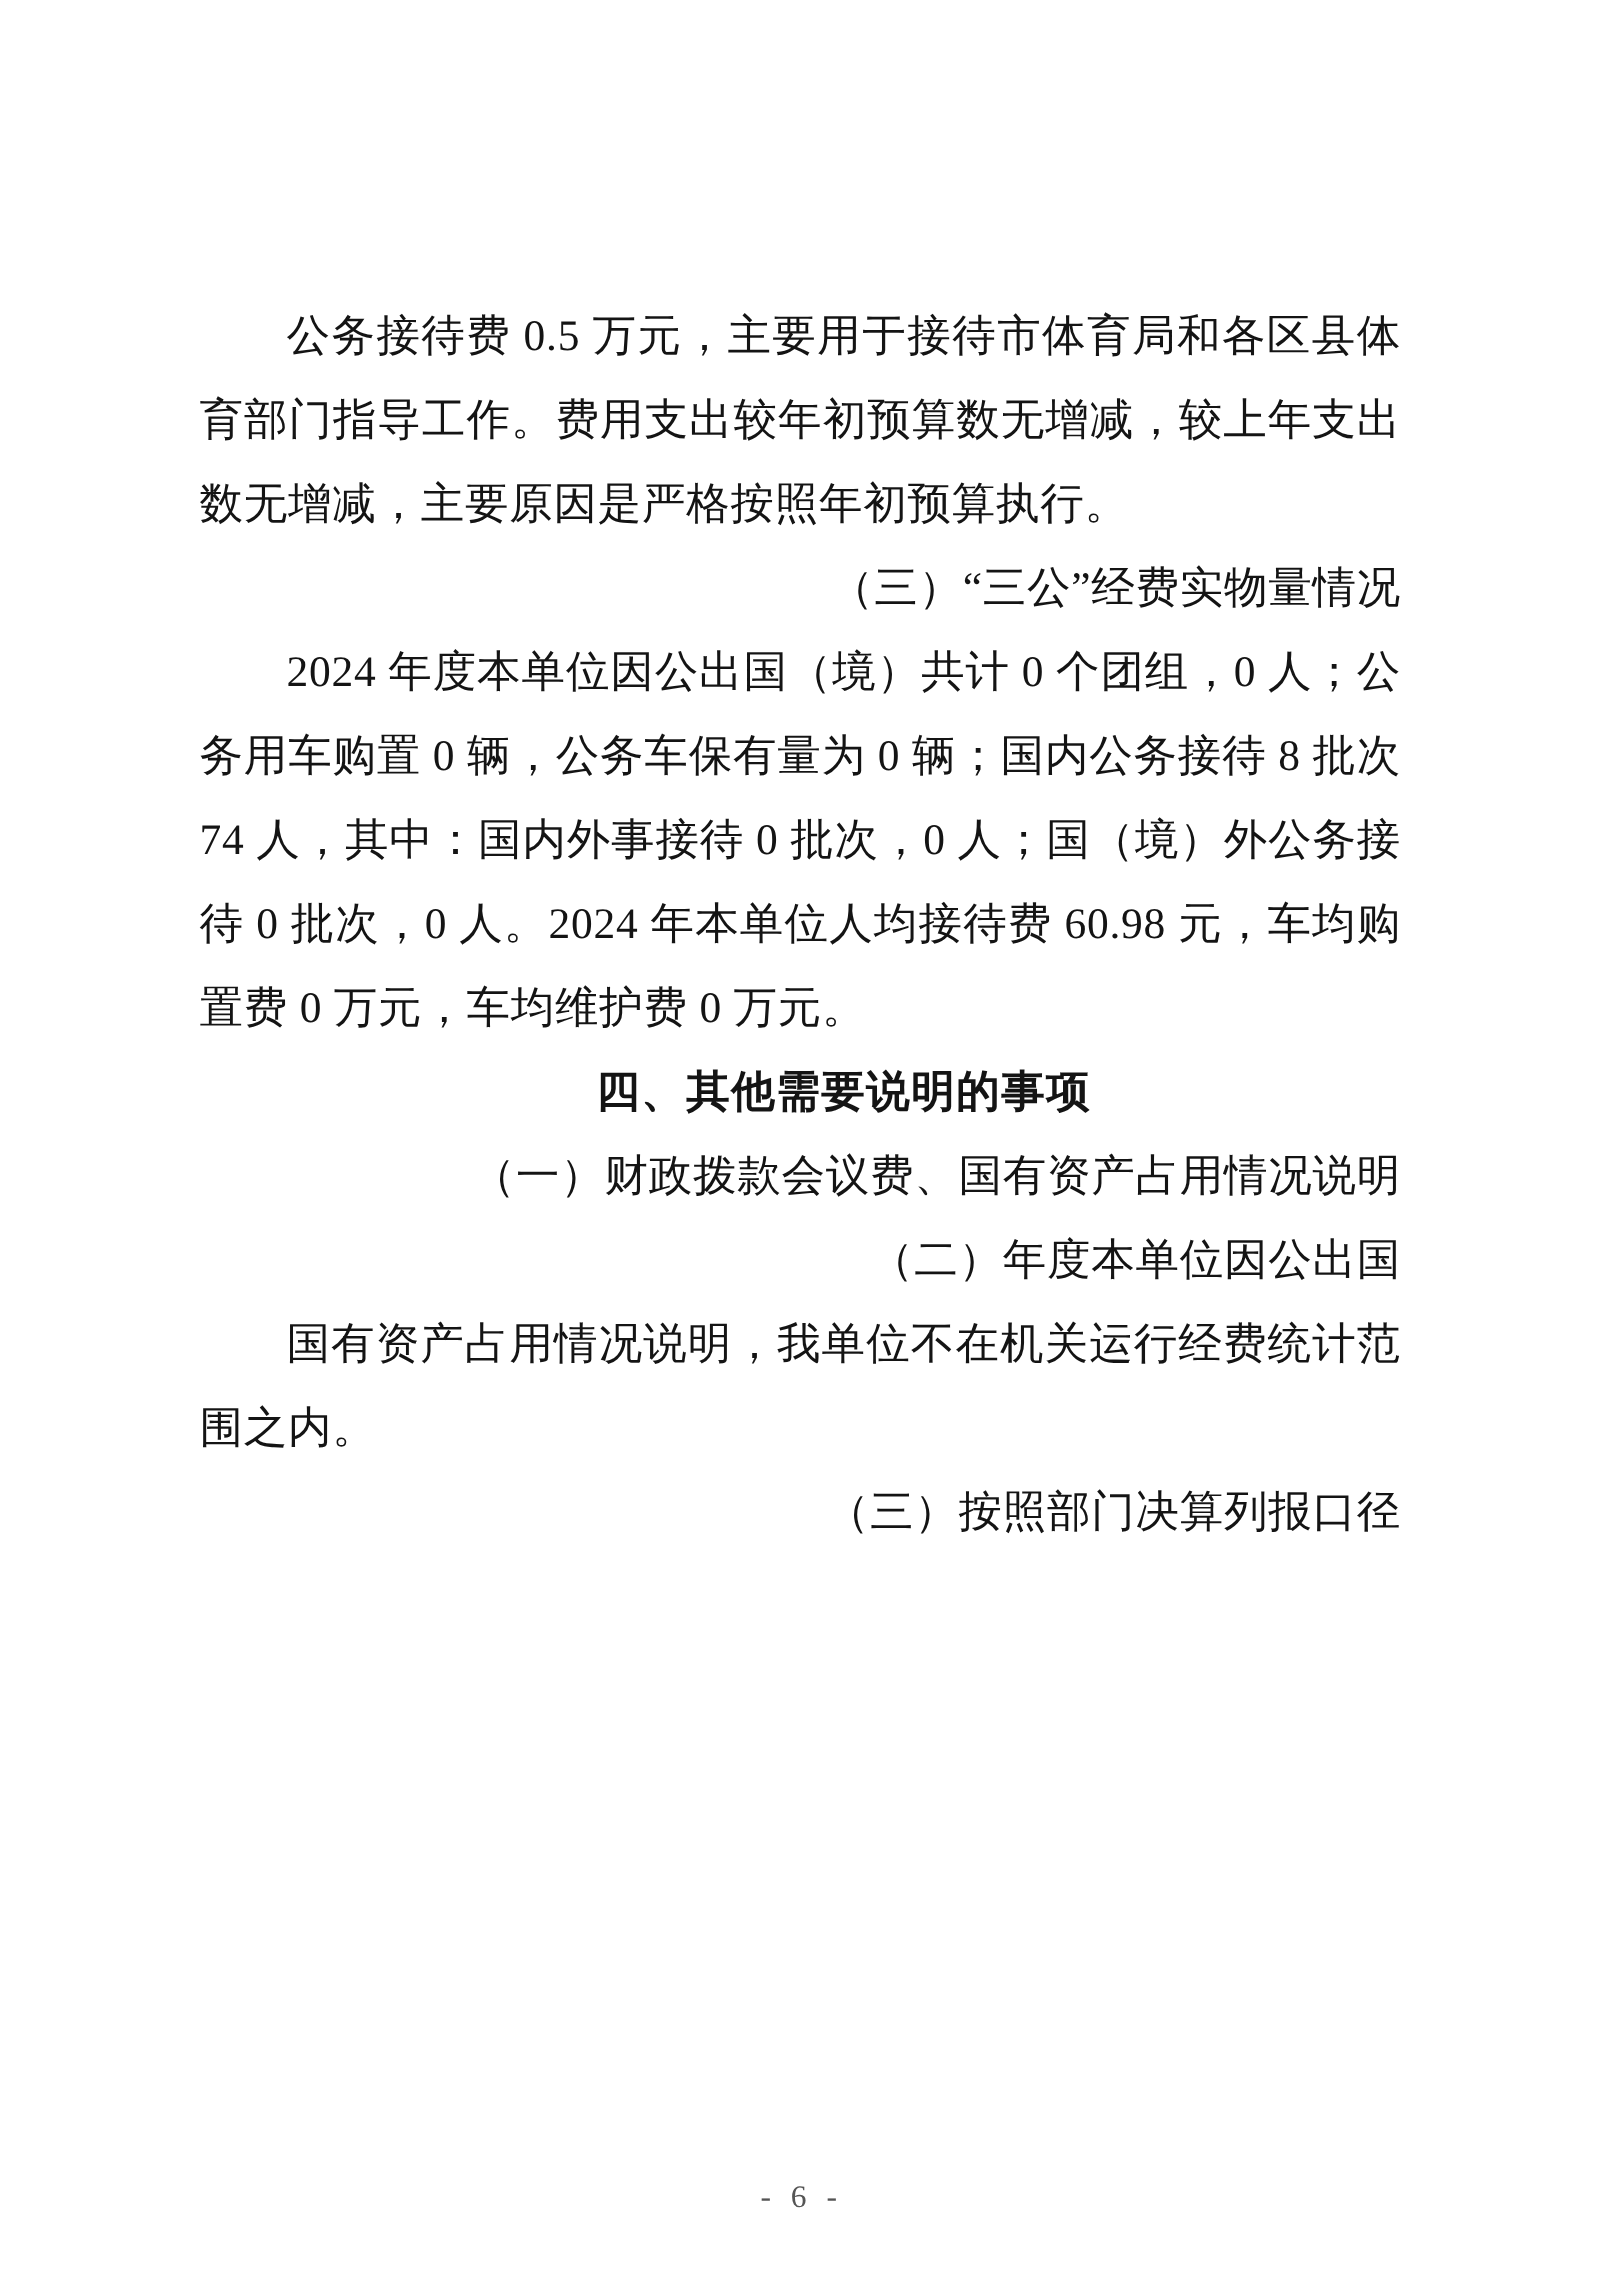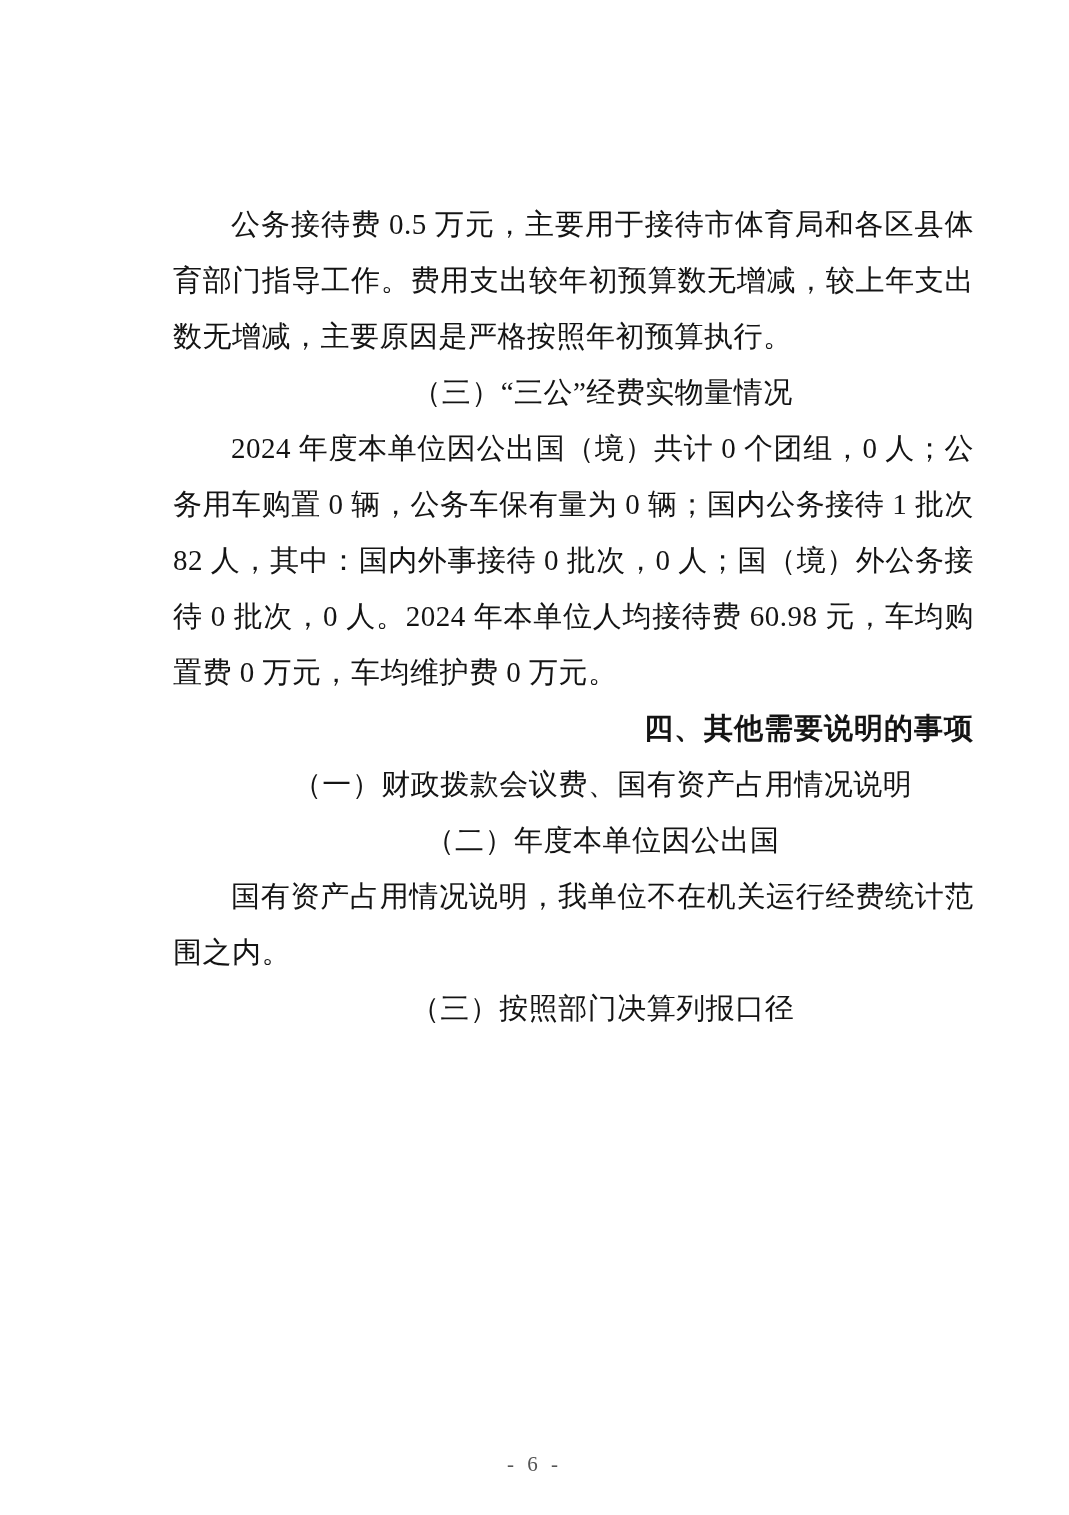--- a/index.html
+++ b/index.html
@@ -14,60 +14,59 @@
     background: #ffffff;
     overflow: hidden;
     font-family: "Liberation Serif", "DejaVu Serif", serif;
     color: #141414;
   }
   .content {
     position: absolute;
     left: 133px;
     top: 196px;
     width: 801px;
-    margin-left: 40px;
   }
   .content p {
     margin: 0;
     font-size: 29px;
     line-height: 56px;
     text-indent: 2em;
     text-align: justify;
     text-justify: inter-ideograph;
     letter-spacing: 0.5px;
   }
   .content p.h1 {
     font-family: "Liberation Sans", "DejaVu Sans", sans-serif;
     font-weight: 700;
-    text-align: right;
+    text-align: center;
     letter-spacing: 1px;
   }
   .content p.h2 {
-    text-align: center;
+    text-align: right;
   }
   .page-footer {
     position: absolute;
     top: 1448px;
     left: 0;
     width: 100%;
     text-align: center;
     font-size: 21px;
     line-height: 32px;
     color: #555555;
     letter-spacing: 4px;
   }
 </style>
 </head>
 <body>
 
 <div class="page">
   <div class="content">
     <p>公务接待费 0.5 万元，主要用于接待市体育局和各区县体育部门指导工作。费用支出较年初预算数无增减，较上年支出数无增减，主要原因是严格按照年初预算执行。</p>
     <p class="h2">（三）“三公”经费实物量情况</p>
-    <p>2024 年度本单位因公出国（境）共计 0 个团组，0 人；公务用车购置 0 辆，公务车保有量为 0 辆；国内公务接待 1 批次 82 人，其中：国内外事接待 0 批次，0 人；国（境）外公务接待 0 批次，0 人。2024 年本单位人均接待费 60.98 元，车均购置费 0 万元，车均维护费 0 万元。</p>
+    <p>2024 年度本单位因公出国（境）共计 0 个团组，0 人；公务用车购置 0 辆，公务车保有量为 0 辆；国内公务接待 8 批次 74 人，其中：国内外事接待 0 批次，0 人；国（境）外公务接待 0 批次，0 人。2024 年本单位人均接待费 60.98 元，车均购置费 0 万元，车均维护费 0 万元。</p>
     <p class="h1">四、其他需要说明的事项</p>
     <p class="h2">（一）财政拨款会议费、国有资产占用情况说明</p>
     <p class="h2">（二）年度本单位因公出国</p>
     <p>国有资产占用情况说明，我单位不在机关运行经费统计范围之内。</p>
     <p class="h2">（三）按照部门决算列报口径</p>
   </div>
 
   <div class="page-footer">- 6 -</div>
 </div>
 

